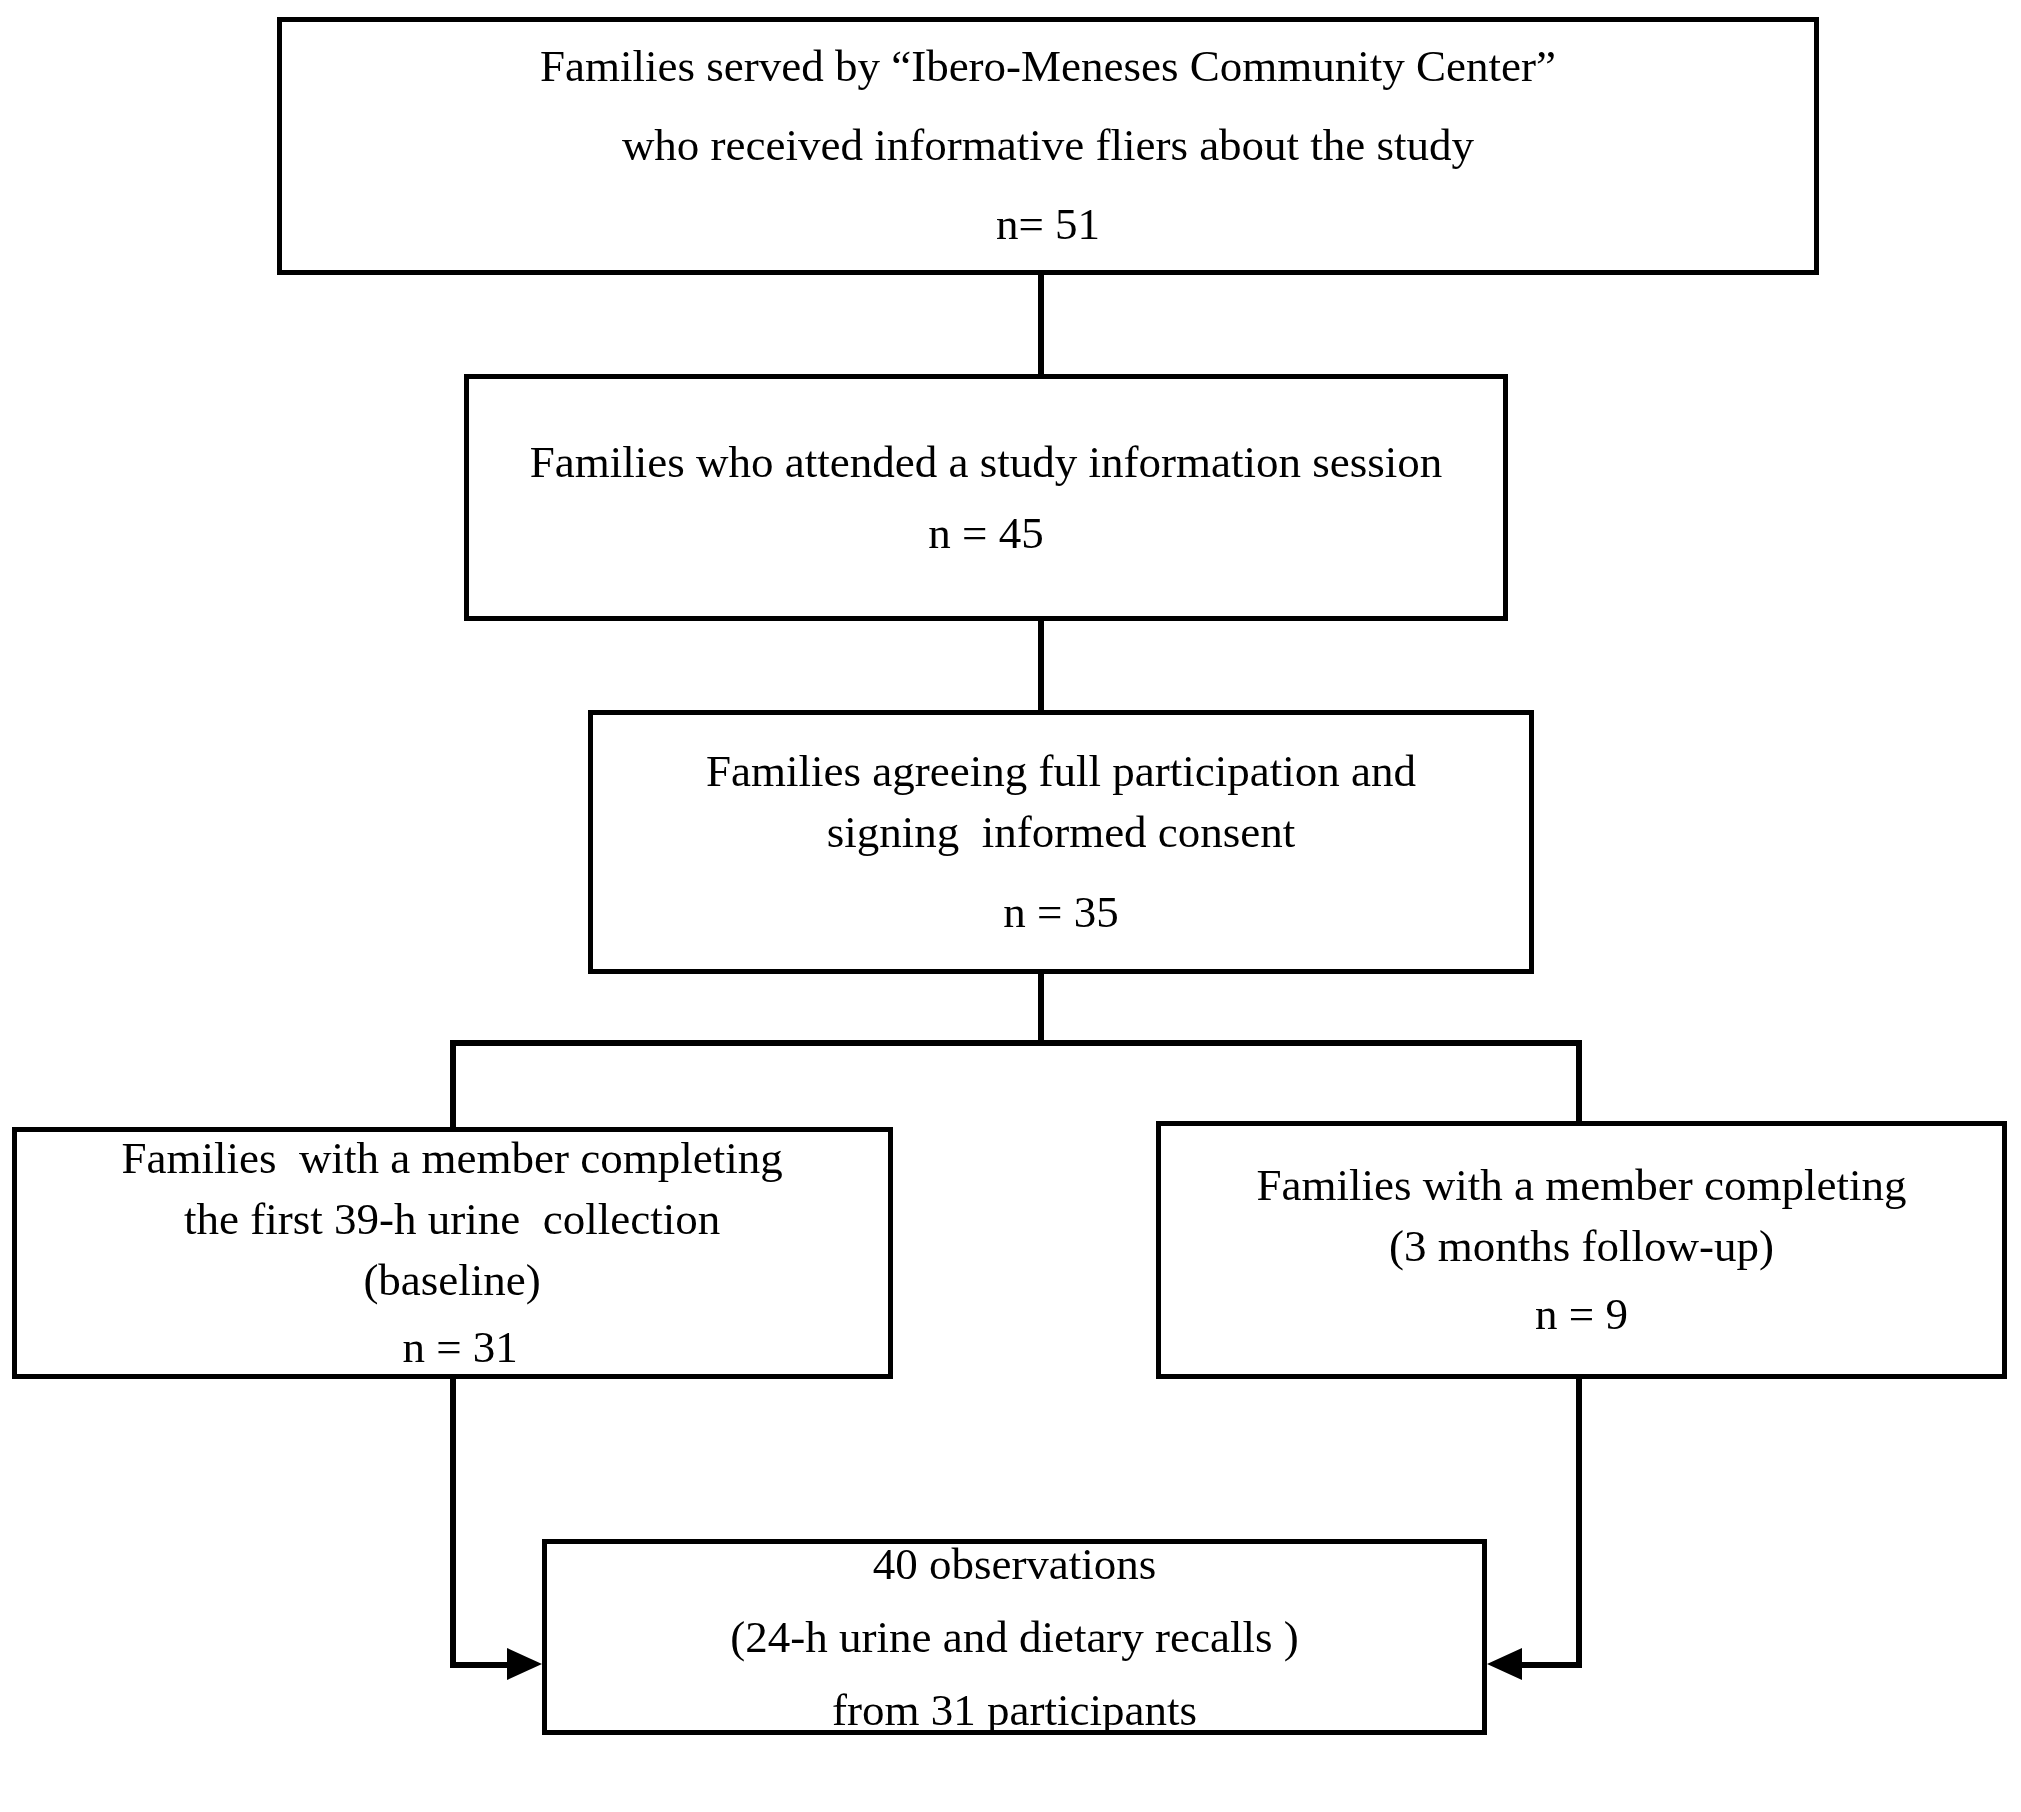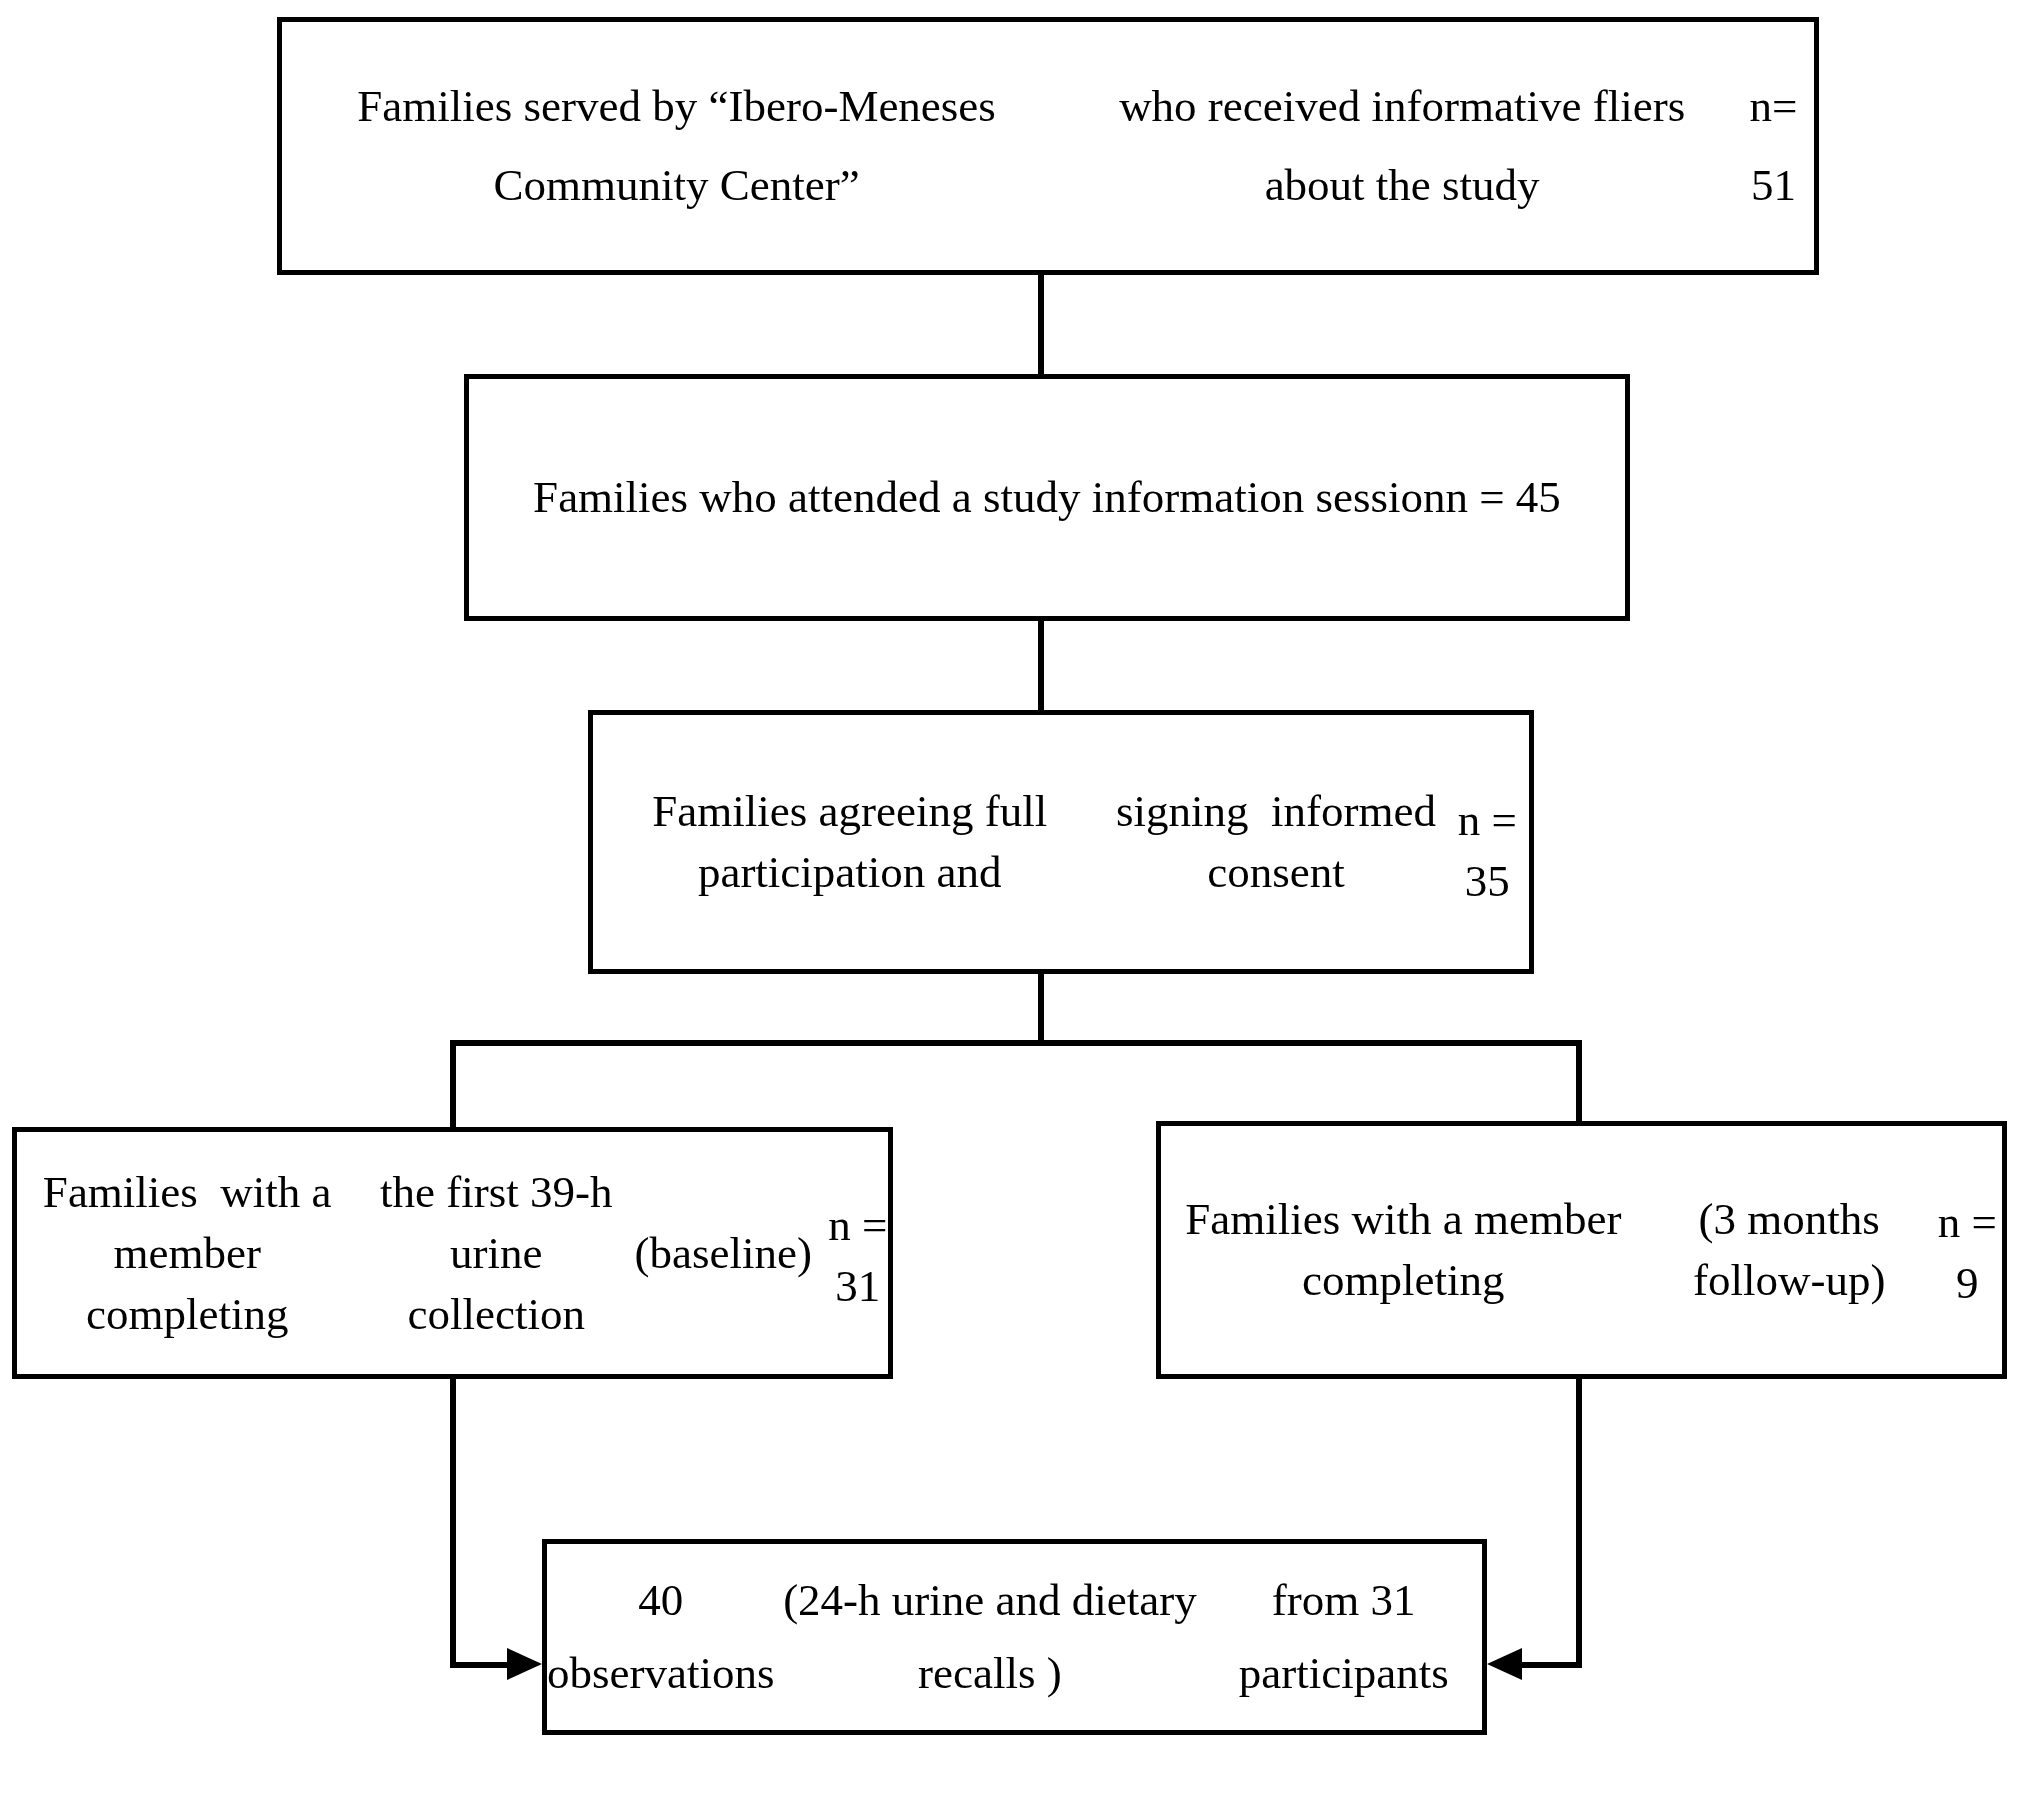--- a/index.html
+++ b/index.html
@@ -11,21 +11,21 @@
     font-family: "Liberation Serif", "DejaVu Serif", serif;
     color: #000000;
     overflow: hidden;
   }
   .box {
     position: absolute;
     box-sizing: border-box;
     border: 5.8px solid #000000;
     background: #ffffff;
     display: flex;
-    flex-direction: row;
+    flex-direction: column;
     align-items: center;
     justify-content: center;
     text-align: center;
     font-size: 45px;
   }
   .line { white-space: pre-wrap; display: block; }
   
   #box-fliers .line       { line-height: 79px; }
   #box-session .line      { line-height: 71px; }
   #box-consent .line      { line-height: 61px; }
@@ -44,21 +44,21 @@
     border-left: 35px solid #000000;
   }
   .arrow-left {
     border-top: 16.6px solid transparent;
     border-bottom: 16.6px solid transparent;
     border-right: 35px solid #000000;
   }
 
   
   #box-fliers       { left: 277px;  top: 16.6px;   width: 1542px; height: 258px; }
-  #box-session      { left: 464px;  top: 374px;  width: 1166px; height: 247px; }
+  #box-session      { left: 464px;  top: 374px;  width: 1044px; height: 247px; }
   #box-consent      { left: 588px;  top: 710px;  width: 946px; height: 264px; }
   #box-first        { left: 11.6px;   top: 1127px; width: 881px; height: 252px; }
   #box-second       { left: 1156px; top: 1121px; width: 851px; height: 258px; }
   #box-observations { left: 542px;  top: 1539px; width: 945px; height: 196px; }
 
   
   #conn-v1       { left: 1038px; top: 274px;  width: 5.8px;    height: 100px; }
   #conn-v2       { left: 1038px; top: 621px;  width: 5.8px;    height: 90px; }
   #conn-v3       { left: 1038px; top: 974px; width: 5.8px;    height: 68px;  }
   #conn-branch   { left: 450px;  top: 1040px; width: 1131px; height: 5.8px;   }

